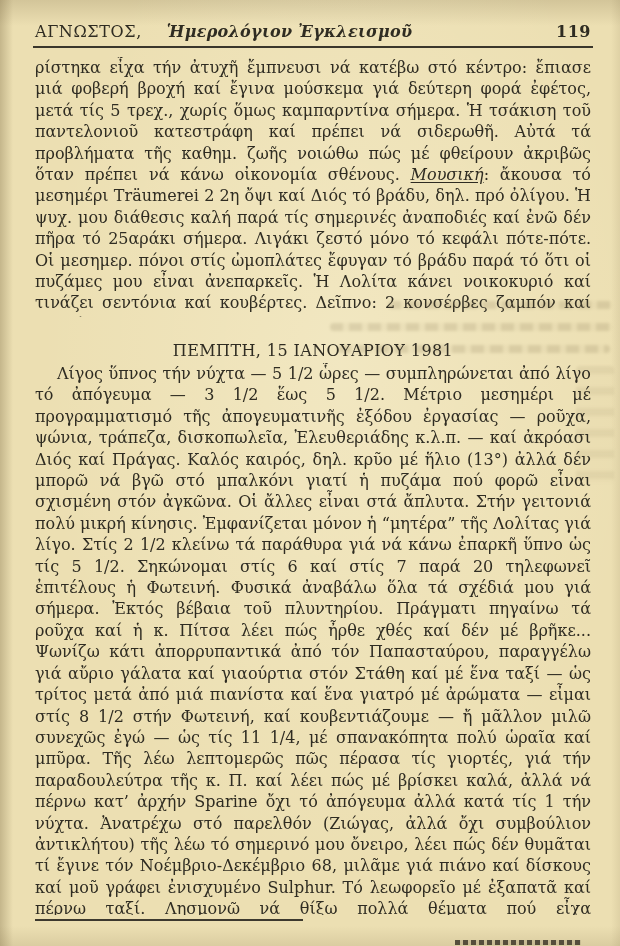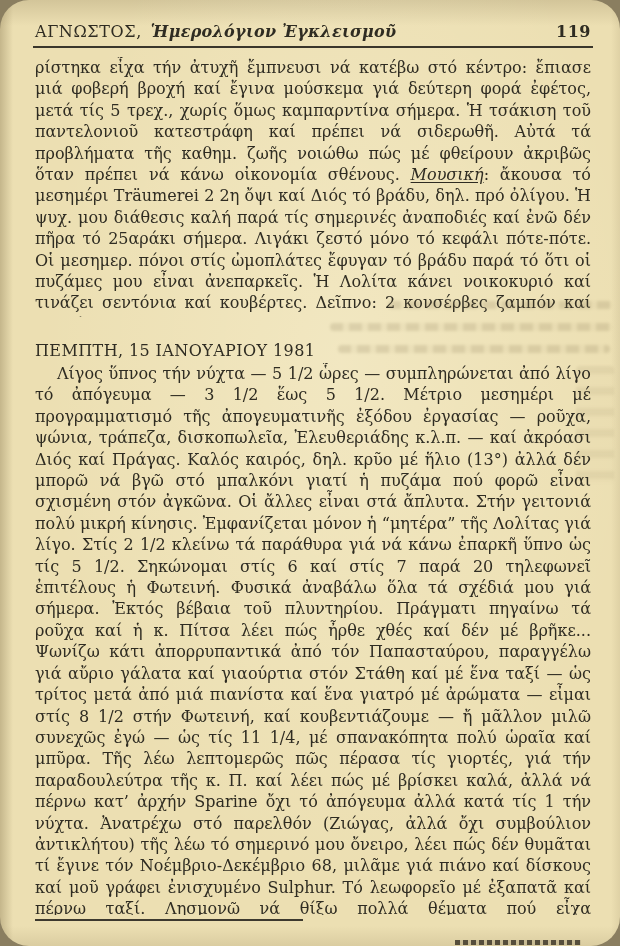--- a/index.html
+++ b/index.html
@@ -10,46 +10,45 @@
     overflow:hidden;
     color:#2f2c22;
     font-family:"DejaVu Serif","Liberation Serif",serif;
     background:
       radial-gradient(ellipse at 55% 38%, rgba(255,250,228,0.30), rgba(255,250,228,0) 62%),
       linear-gradient(90deg, rgba(105,88,50,0.30), rgba(105,88,50,0) 13px),
       linear-gradient(270deg, rgba(105,88,50,0.10), rgba(105,88,50,0) 9px),
       linear-gradient(180deg, rgba(110,92,55,0.20), rgba(110,92,55,0) 26px),
       linear-gradient(0deg, rgba(110,92,55,0.14), rgba(110,92,55,0) 20px),
       #ecdfb2;
-    border-radius: 29px;
   }
   .header-row{
     position:absolute;left:35px;top:22px;width:556px;
     display:flex;align-items:baseline;
     font-size:16px;white-space:nowrap;
   }
   .header-author{letter-spacing:0.6px;}
-  .header-title{font-style:italic;font-weight:bold;margin-left:9px;letter-spacing:0.3px;}
+  .header-title{font-style:italic;font-weight:bold;margin-left:25px;letter-spacing:0.3px;}
   .header-pagenum{margin-left:auto;letter-spacing:0.5px;font-weight:bold;}
   .header-rule{
     position:absolute;left:33px;top:46px;width:560px;height:2px;
     background:#3a362b;
   }
   .bodytext{
     position:absolute;left:35px;width:556px;
     font-size:16px;line-height:21.4px;
     text-align:justify;
     margin:0;
   }
   .para1{top:57px;max-height:260px;overflow:hidden;}
   .uline{text-decoration:underline;text-underline-offset:2px;font-style:italic;}
   .entry-heading{
     position:absolute;left:35px;top:341px;width:556px;
     font-size:16px;letter-spacing:0.4px;
-    margin:0;font-weight:normal;
+    margin:0;font-weight:normal;text-align:center;
   }
   .entry-body{top:363px;text-indent:22px;max-height:552px;overflow:hidden;}
   .footer-rule{
     position:absolute;left:35px;top:919px;width:268px;height:1.5px;
     background:#3d392e;
   }
   .footer-text{
     position:absolute;left:35px;top:924px;
     font-size:14.5px;letter-spacing:0.3px;
   }

